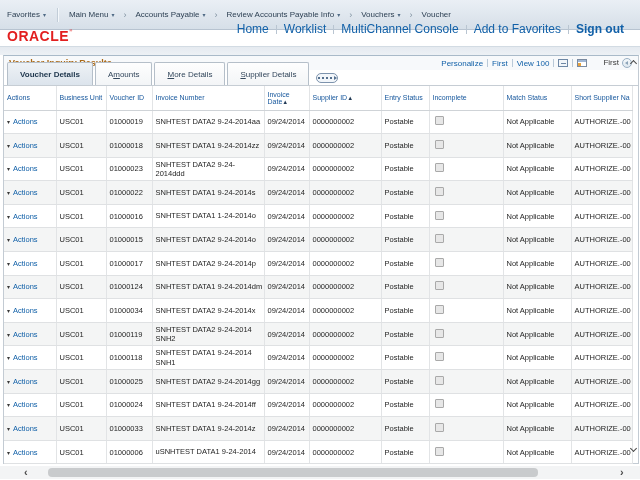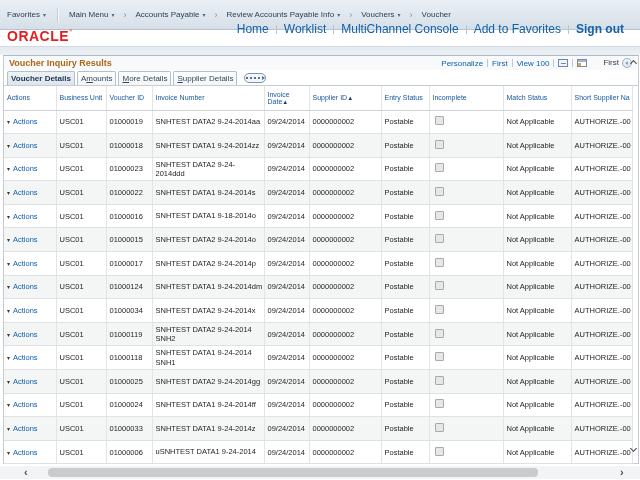--- a/index.html
+++ b/index.html
@@ -48,21 +48,21 @@
   .pager { display:flex; align-items:flex-start; margin-left:16px; color:#3a3a3a; }
   .pager-first { margin-right:3px; }
   .btn-prev { width:10px; height:10px; border:1px solid #9ab0c4; border-radius:50%;
     background:linear-gradient(#f4f8fb,#dde7ef); display:flex; align-items:center; justify-content:center; }
   .btn-prev i { width:0; height:0; border-top:2.5px solid transparent; border-bottom:2.5px solid transparent;
     border-right:3.5px solid #8ba3b8; margin-right:1px; }
 
   
   .tabs { display:flex; align-items:flex-end; height:16px; padding-left:3px; gap:2px;
     background:#fff; border-bottom:1px solid #c6cdd4; }
-  .tab { height:14px; display:flex; align-items:center; padding:0 3px; font-size:8px;
+  .tab { height:23px; display:flex; align-items:center; padding:0 12px; font-size:8px;
     border:1px solid #b5bfc9; border-bottom:none; border-radius:2px 2px 0 0;
     background:linear-gradient(#fefefe,#f3f5f7); color:#33475c; cursor:pointer;justify-content:flex-end; }
   .tab.active { background:linear-gradient(#eef2f6,#dce4ec); font-weight:bold; color:#223a50; }
   .tab .key { text-decoration:underline; }
   .showall { width:22px; height:10px; border:1px solid #7d93ad; border-radius:5px; margin:0 0 2px 5px;
     background:#f2f6fa; display:flex; align-items:center; justify-content:center; gap:2px; cursor:pointer; }
   .showall i { width:2px; height:2px; background:#55708e; }
   .showall b { width:0; height:0; border-top:2.5px solid transparent; border-bottom:2.5px solid transparent;
     border-left:3px solid #55708e; }
 
@@ -278,21 +278,21 @@
             <td class="c-sup">0000000002</td>
             <td class="c-status">Postable</td>
             <td class="c-inc"><span class="checkbox"></span></td>
             <td class="c-match">Not Applicable</td>
             <td class="c-short">AUTHORIZE.-00</td>
           </tr>
           <tr>
             <td><span class="tri">▾</span><a class="actions">Actions</a></td>
             <td class="c-unit">USC01</td>
             <td class="c-vid">01000016</td>
-            <td class="c-inv">SNHTEST DATA1 9-18-2014o</td>
+            <td class="c-inv">SNHTEST DATA1 1-24-2014o</td>
             <td class="c-date">09/24/2014</td>
             <td class="c-sup">0000000002</td>
             <td class="c-status">Postable</td>
             <td class="c-inc"><span class="checkbox"></span></td>
             <td class="c-match">Not Applicable</td>
             <td class="c-short">AUTHORIZE.-00</td>
           </tr>
           <tr>
             <td><span class="tri">▾</span><a class="actions">Actions</a></td>
             <td class="c-unit">USC01</td>

